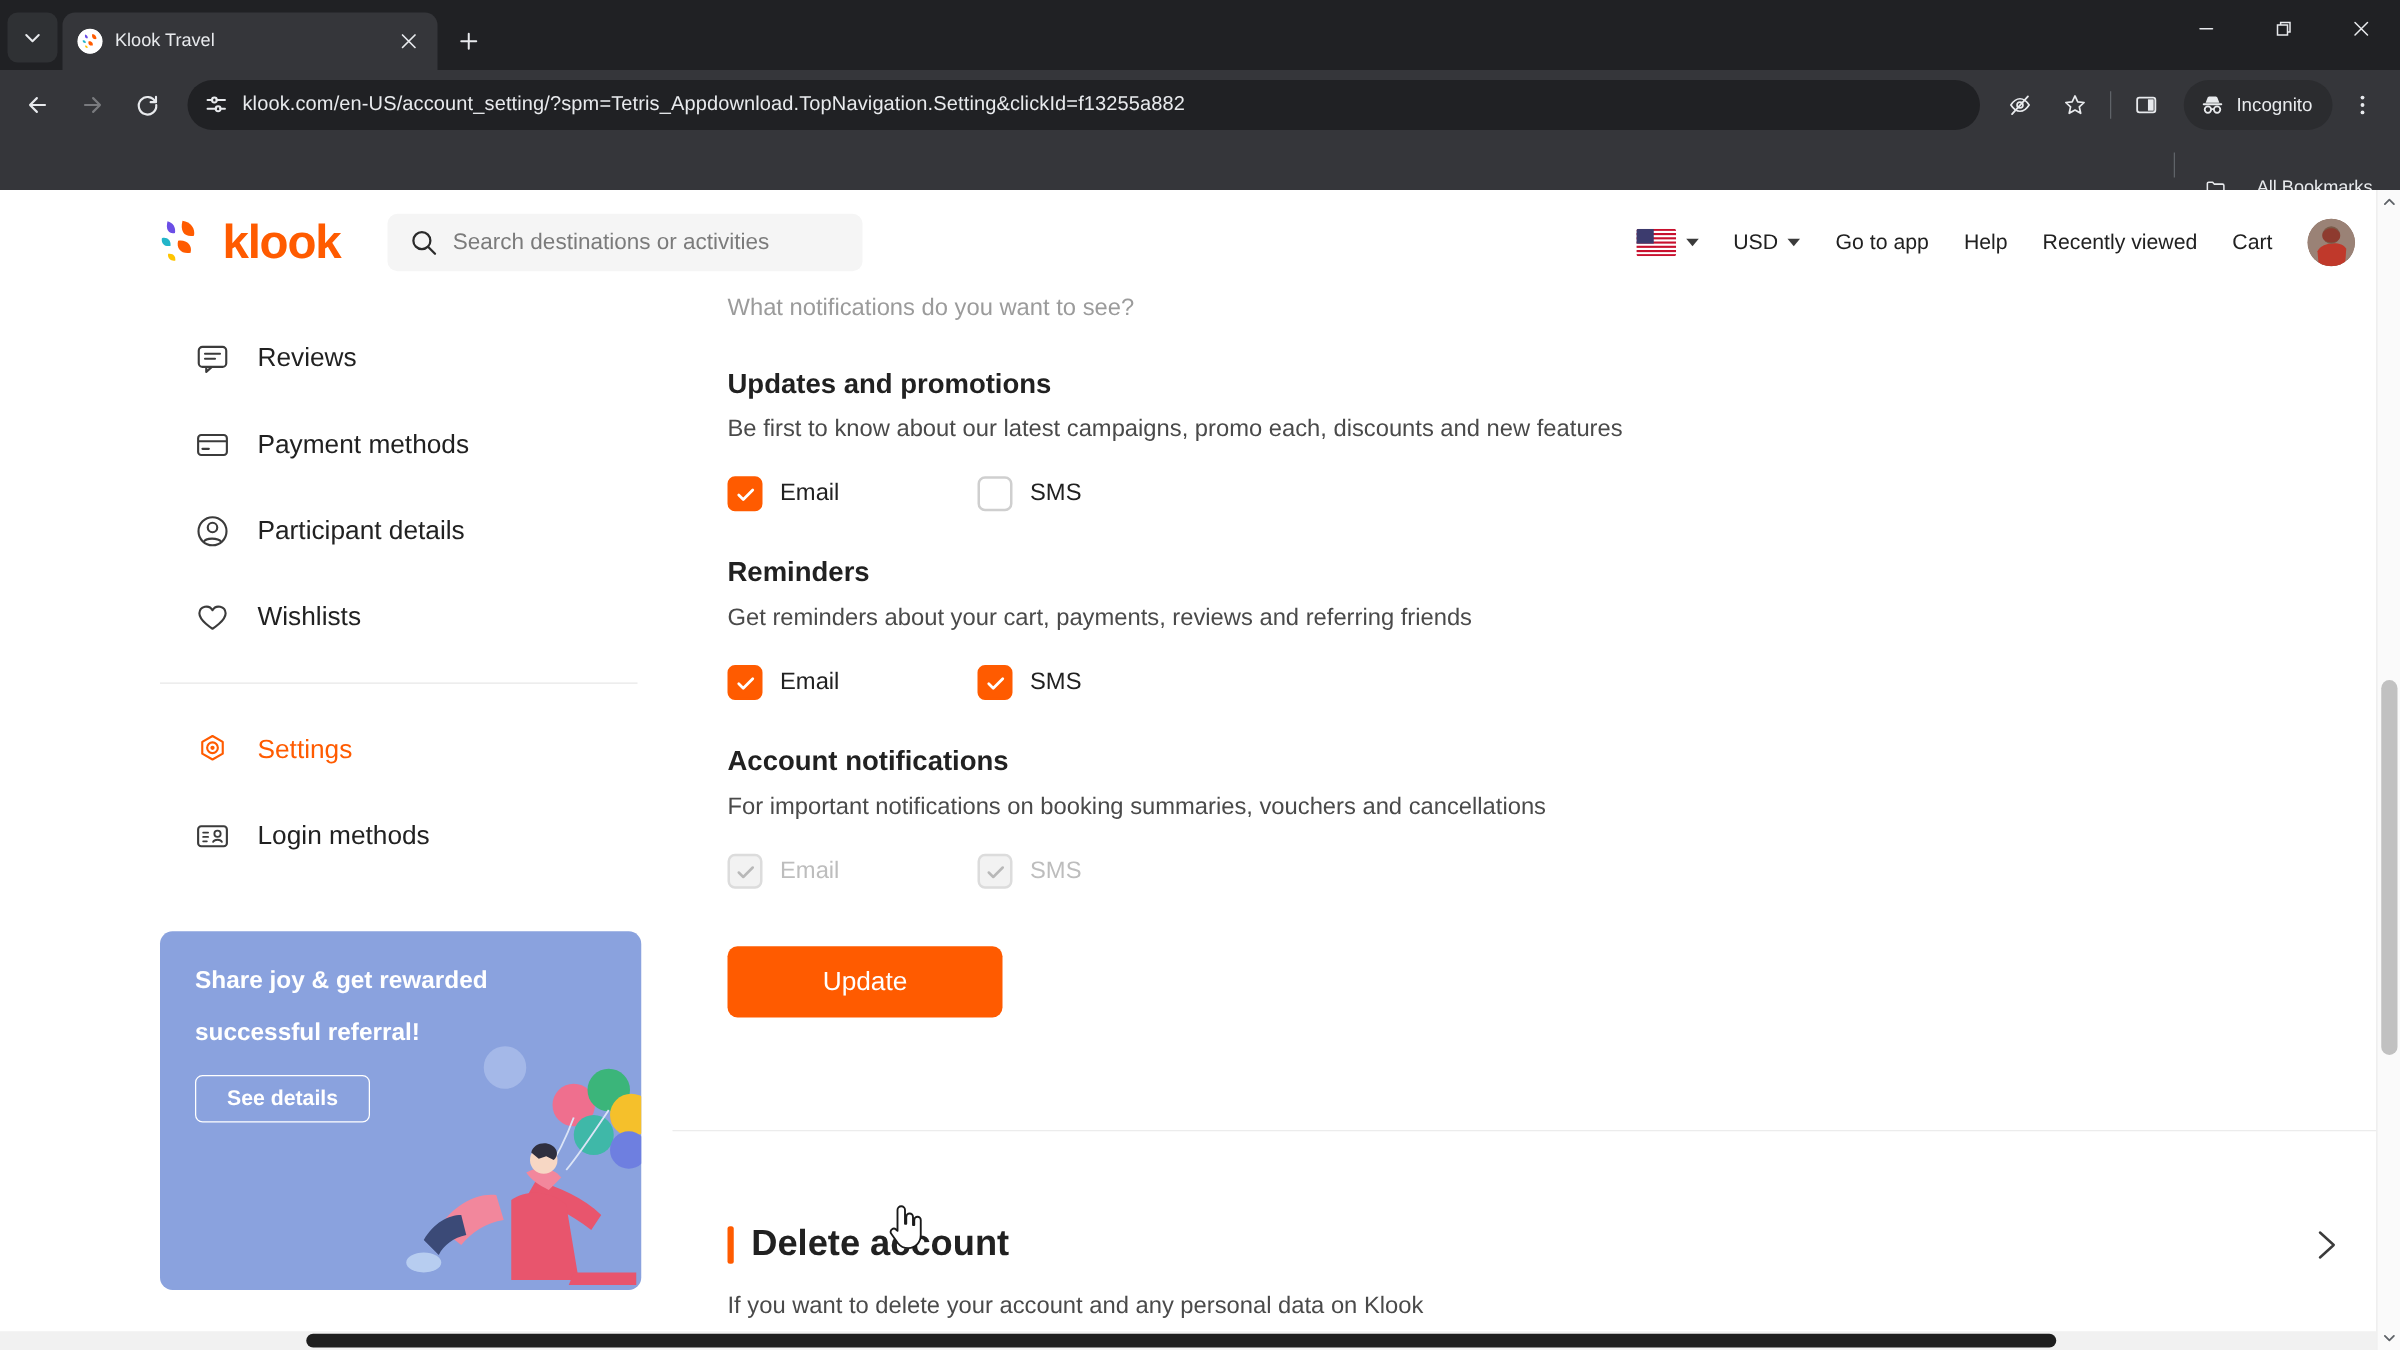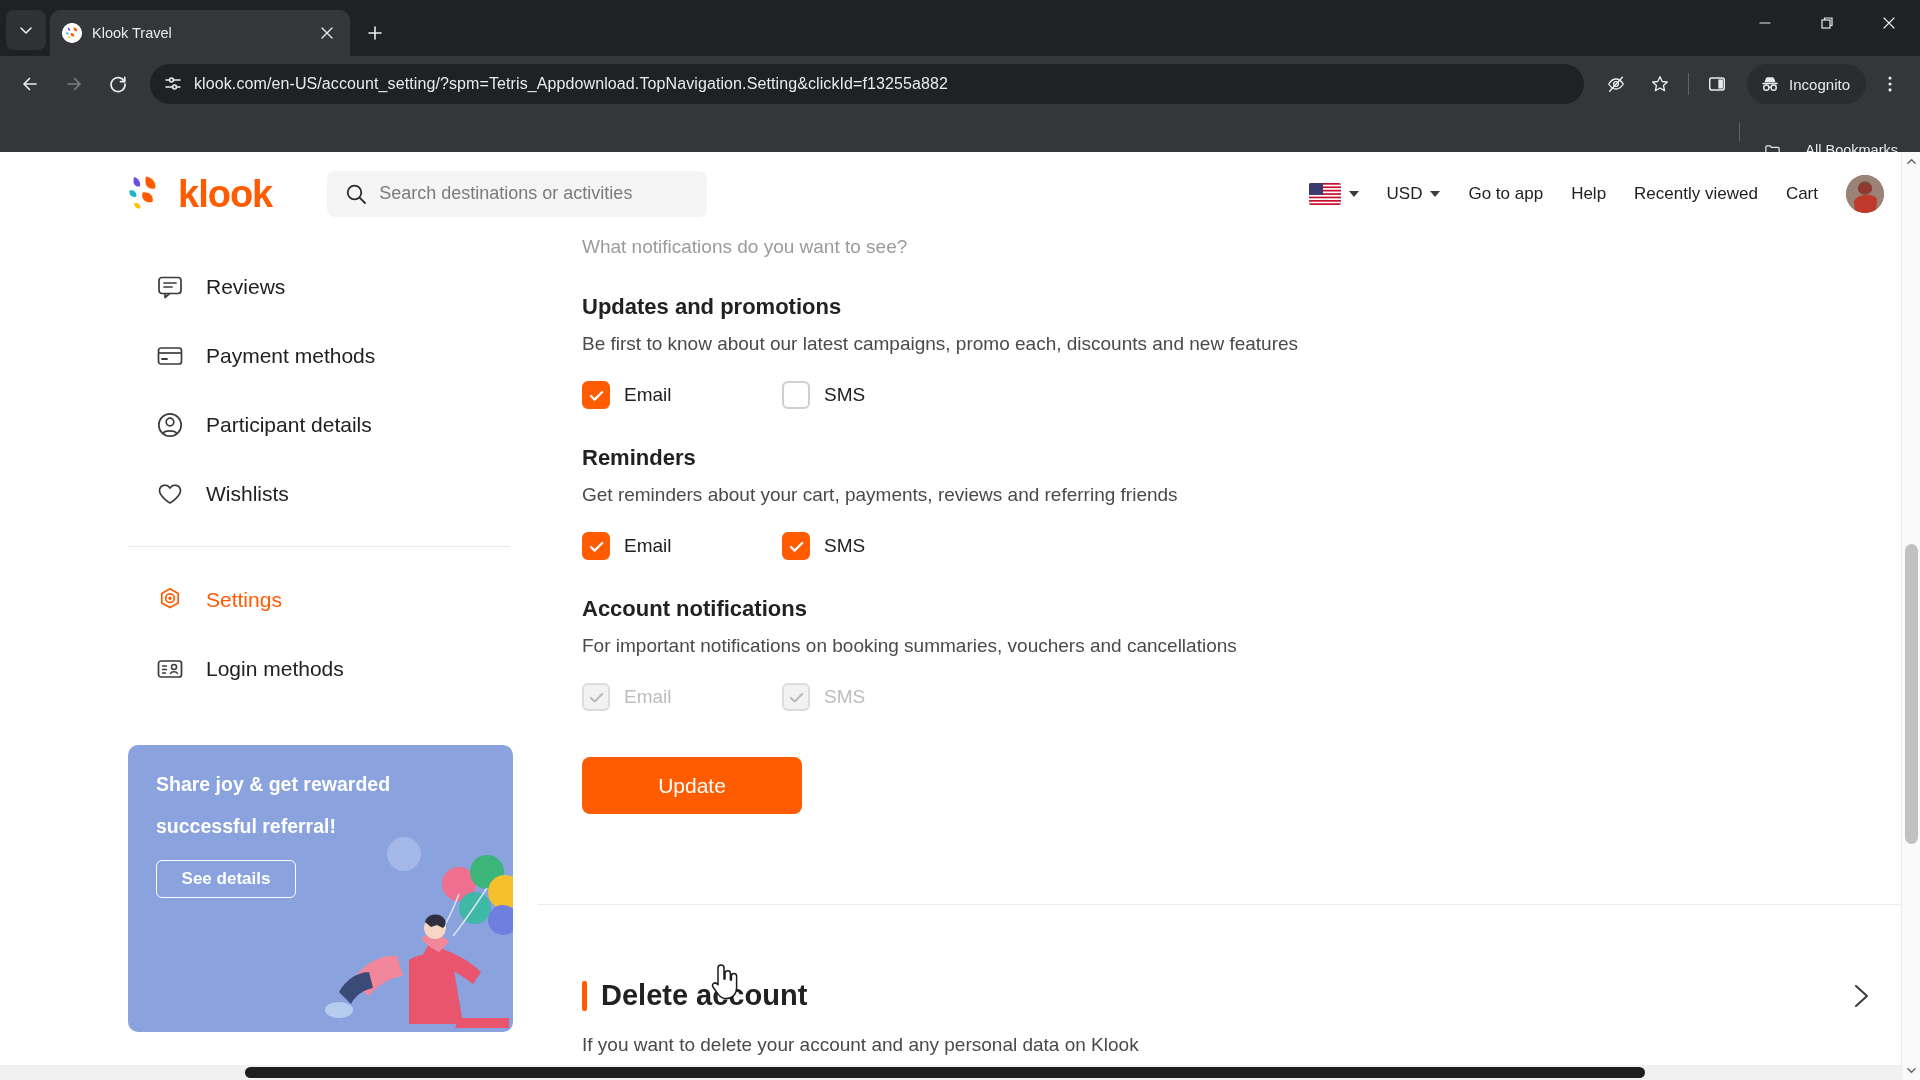--- a/index.html
+++ b/index.html
@@ -103,21 +103,21 @@
   
   .viewport {
     flex: 1; background:#ffffff; position: relative; overflow: hidden;
     display:flex; flex-direction: column;
   }
   .page-scroll-area { flex:1; position:relative; overflow:hidden; }
 
   
   .site-header {
     height: 84px; background:#fff; display:flex; align-items:center;
-    padding: 0 36px 0 128px; gap: 17px; position: relative;
+    padding: 0 36px 0 128px; gap: 0; position: relative;
     border-bottom: 1px solid #fff;
   }
   .klook-logo { display:flex; align-items:center; gap: 8px; flex:0 0 auto; }
   .klook-mark { width: 42px; height: 38px; position:relative; }
   .klook-word { font-size: 38px; font-weight: 700; color:#ff5b00; letter-spacing:-1px; line-height:1; }
   .searchbar {
     margin-left: 38px; width: 380px; height: 46px; background:#f5f5f5;
     border-radius: 8px; display:flex; align-items:center; gap: 12px;
     padding: 0 18px; cursor: text;
   }

